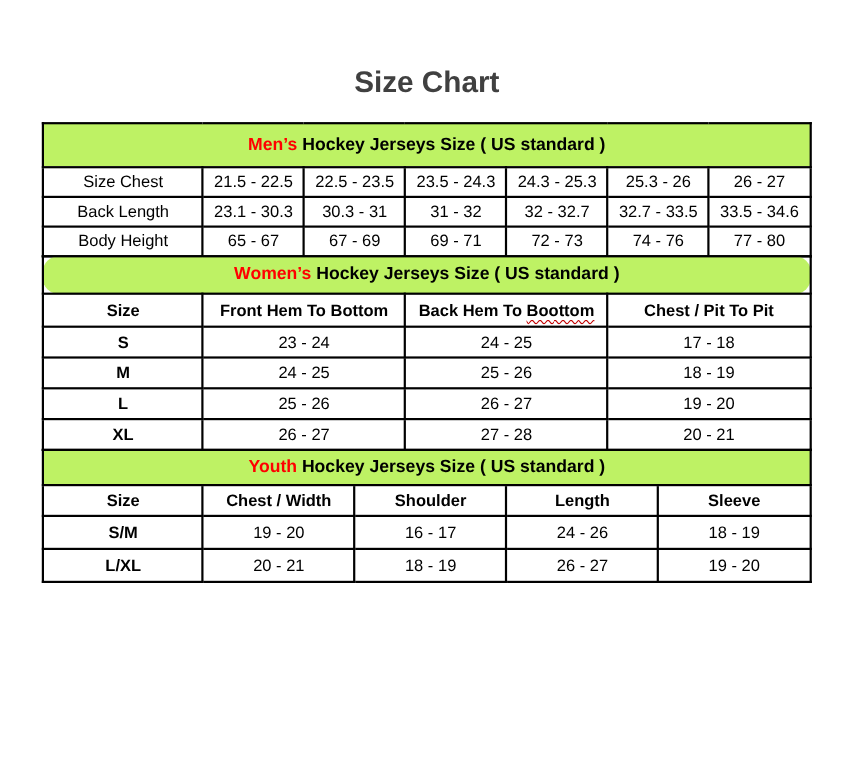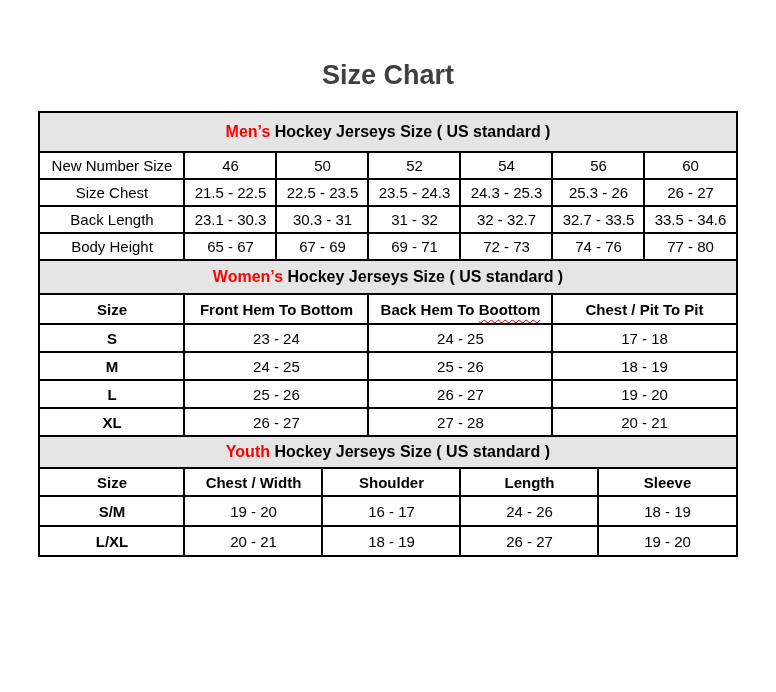--- a/index.html
+++ b/index.html
@@ -32,26 +32,26 @@
     border: 2px solid #000000;
     text-align: center;
     vertical-align: middle;
     font-size: 15px;
     color: #000000;
     padding: 0 2px;
     overflow: hidden;
     white-space: nowrap;
   }
   tr.banner-row td {
-    background: #e5e5e5;
+    background: #bef264;
     font-weight: bold;
     font-size: 16px;
   }
   .mens-table tr.banner-row td   { height: 38px; }
-  .womens-table tr.banner-row td { height: 32px; }
+  .womens-table tr.banner-row td { height: 32px; border-radius: 14px; }
   .youth-table tr.banner-row td  { height: 30px; }
   .accent-red { color: #FF0000; }
   tr.header-row th { font-weight: bold; }
   .mens-table tr.header-row th   { height: 26px; }
   .womens-table tr.header-row th { height: 28px; }
   .youth-table tr.header-row th  { height: 26px; }
   .mens-table tr.data-row td   { height: 25px; }
   .womens-table tr.data-row td { height: 26px; }
   .youth-table tr.data-row td  { height: 28px; margin-left: 48px; }
   td.row-label-bold { font-weight: bold; }
@@ -76,29 +76,20 @@
         <col style="width:92px">
         <col style="width:92px">
         <col style="width:92px">
       <col style="width:92px">
         <col style="width:92px">
         <col style="width:92px">
     </colgroup>
     <tbody>
         <tr class="banner-row">
       <td colspan="7"><span class="accent-red">Men’s</span><span> Hockey Jerseys Size ( US standard )</span></td>
-    </tr>
-    <tr class="data-row">
-      <td>New Number Size</td>
-      <td>46</td>
-      <td>50</td>
-      <td>52</td>
-      <td>54</td>
-      <td>56</td>
-      <td>60</td>
     </tr>
     <tr class="data-row">
       <td>Size Chest</td>
       <td>21.5 - 22.5</td>
       <td>22.5 - 23.5</td>
       <td>23.5 - 24.3</td>
       <td>24.3 - 25.3</td>
       <td>25.3 - 26</td>
       <td>26 - 27</td>
     </tr>

